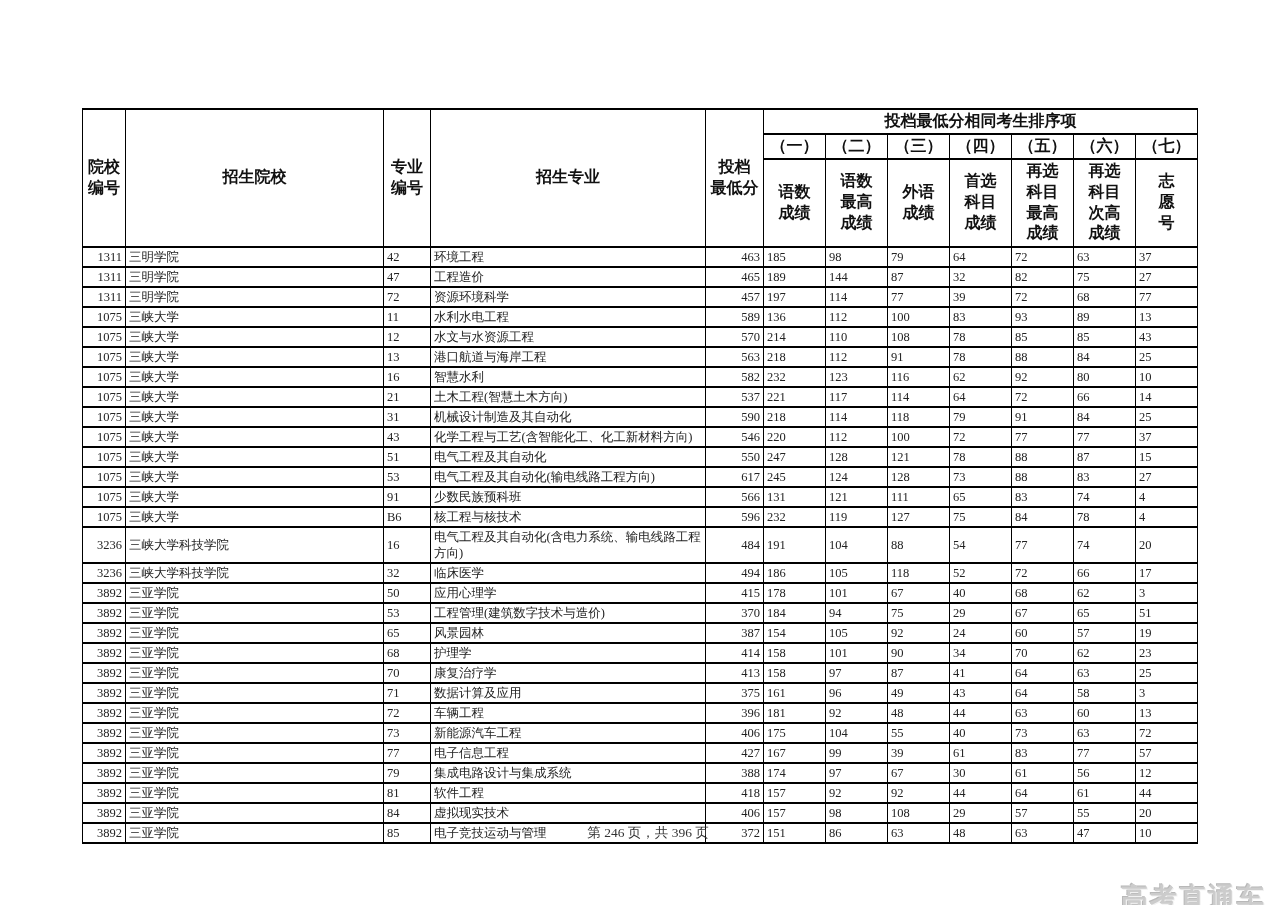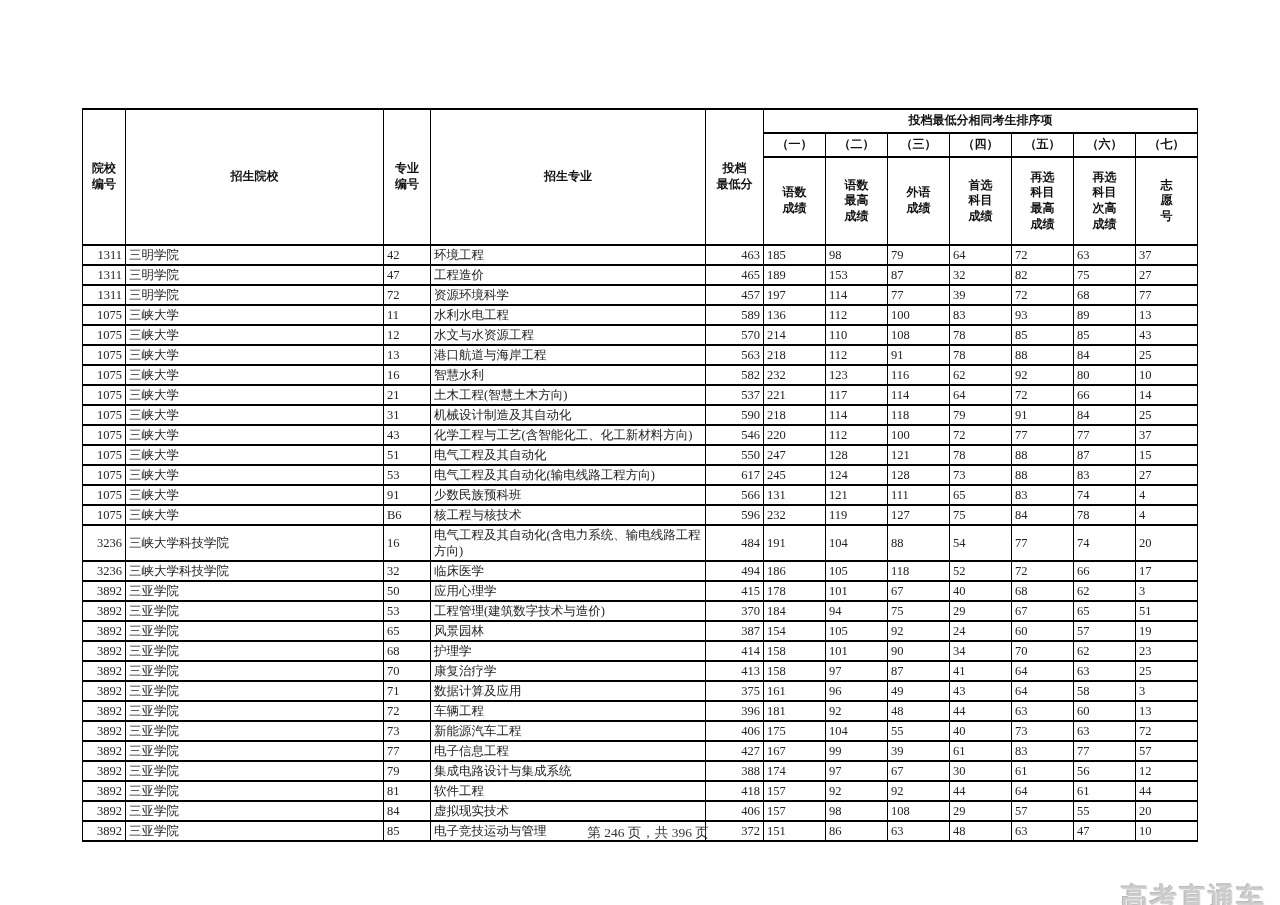--- a/index.html
+++ b/index.html
@@ -23,21 +23,21 @@
     border-collapse: collapse;
     table-layout: fixed;
   }
   .score-table th, .score-table td {
     border: 1px solid #000;
     border-top-width: 2px;
     border-bottom-width: 2px;
     overflow: hidden;
   }
   .score-table th {
-    font-size: 12px;
+    font-size: 16px;
     font-weight: bold;
     text-align: center;
     vertical-align: middle;
     white-space: pre-line;
     line-height: 1.3;
     padding: 1px 2px;
     color: #111;
   }
   .score-table td {
     font-size: 12.5px;
@@ -152,21 +152,21 @@
         <td>63</td>
         <td>37</td>
       </tr>
       <tr>
         <td class="center">1311</td>
         <td>三明学院</td>
         <td>47</td>
         <td>工程造价</td>
         <td class="center">465</td>
         <td>189</td>
-        <td>153</td>
+        <td>144</td>
         <td>87</td>
         <td>32</td>
         <td>82</td>
         <td>75</td>
         <td>27</td>
       </tr>
       <tr>
         <td class="center">1311</td>
         <td>三明学院</td>
         <td>72</td>

